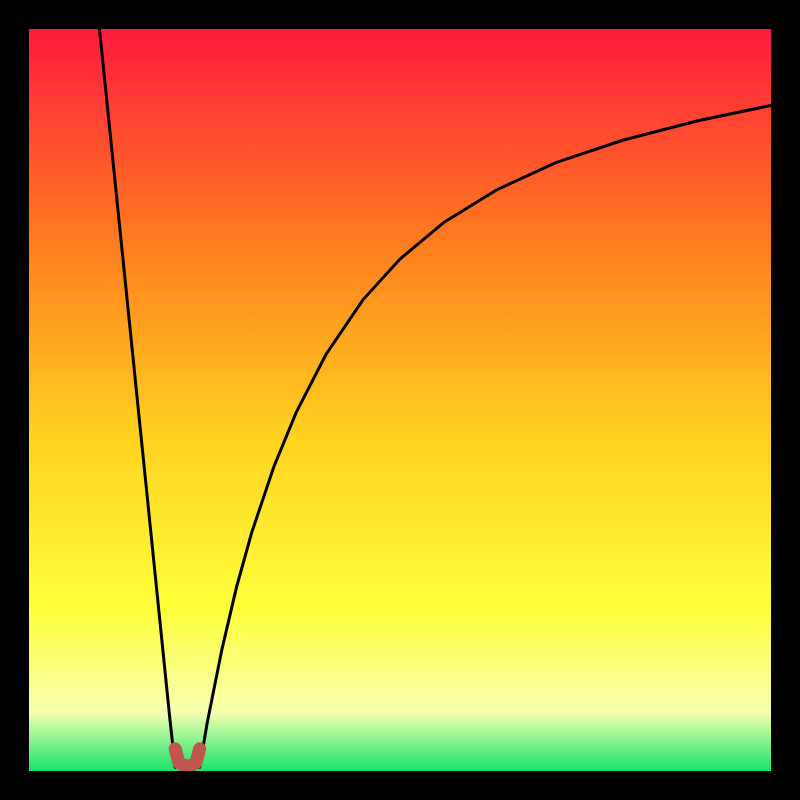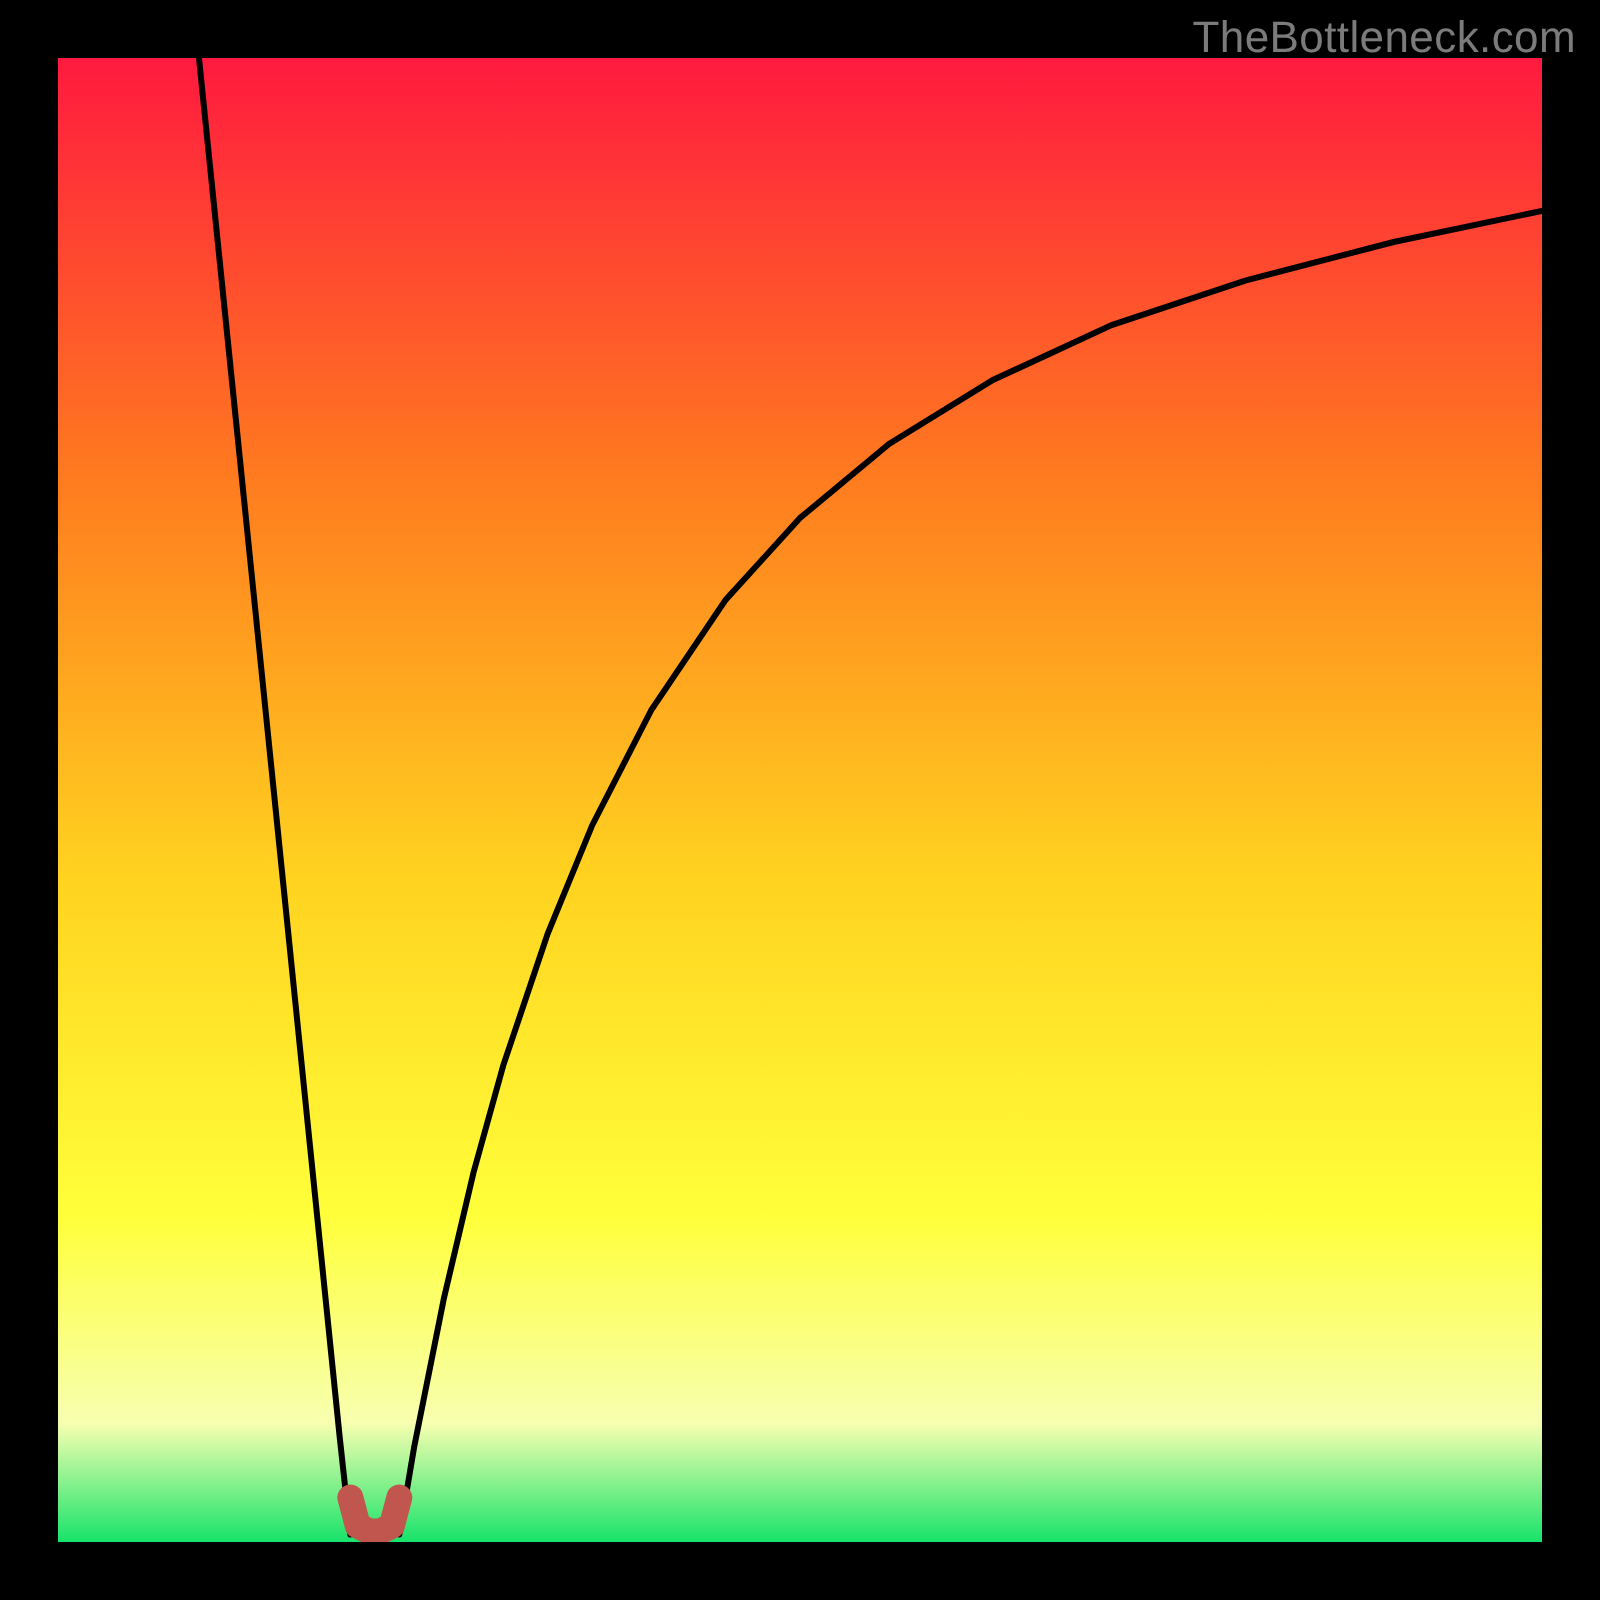--- a/index.html
+++ b/index.html
@@ -55,14 +55,13 @@
           <stop id="g5" offset="100%" stop-color="#17e36a"></stop>
         </linearGradient>
       </defs>
       <rect x="0" y="0" width="742" height="742" fill="url(#bg-grad)"></rect>
       <path id="left-branch" fill="none" stroke="#000000" stroke-width="3" stroke-linecap="round" d="M70.49 0.00 L74.20 36.36 L81.62 109.07 L89.04 181.79 L96.46 254.51 L103.88 327.22 L111.30 399.94 L118.72 472.65 L126.14 545.37 L133.56 618.09 L140.98 690.80 L146.17 738.29"></path>
       <path id="right-branch" fill="none" stroke="#000000" stroke-width="3" stroke-linecap="round" d="M170.66 738.29 L178.08 694.51 L192.92 620.31 L207.76 557.24 L222.60 503.82 L244.86 437.78 L267.12 383.61 L296.80 325.74 L333.90 270.83 L371.00 230.02 L415.52 192.92 L467.46 161.01 L526.82 133.56 L593.60 111.30 L667.80 92.01 L742.00 76.43"></path>
       <path id="valley-marker" fill="none" stroke="#c0564d" stroke-width="13" stroke-linecap="round" stroke-linejoin="round" d="M146.17 719.74 L149.88 733.84 L155.82 736.81 L161.01 736.81 L166.95 733.84 L170.66 719.74"></path>
     </svg>
   </div>
 
-  <div class="watermark">TheBottleneck.com</div>
 </div>
 
 </body></html>

